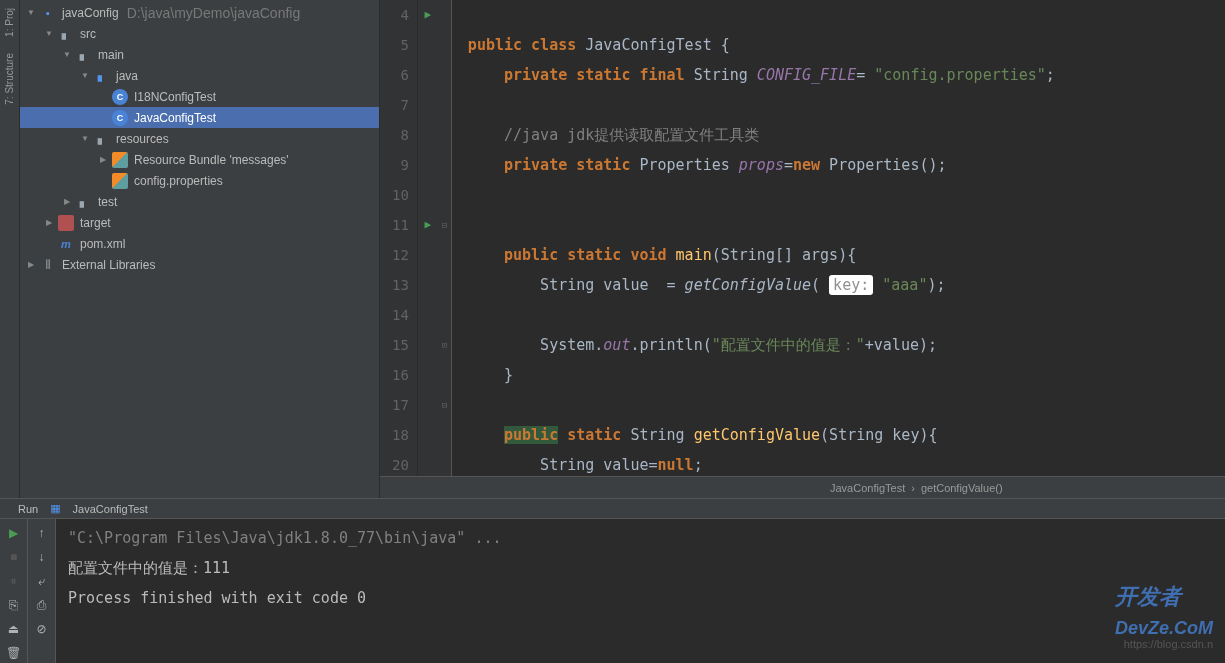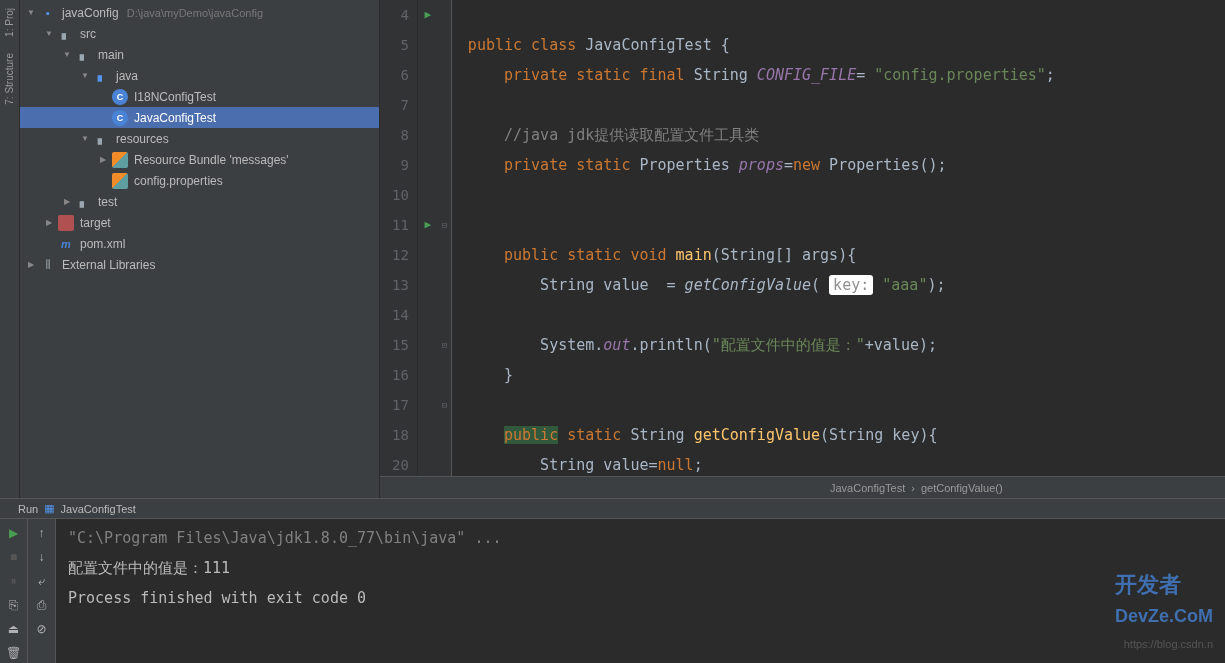--- a/index.html
+++ b/index.html
@@ -71,21 +71,21 @@
   justify-content: center;
   font-size: 11px;
 }
 .icon.folder { color: #9aa7b0; }
 .icon.javafile { background: #4a83d6; color: #fff; border-radius: 50%; font-size: 9px; font-weight: bold; }
 .icon.props { background: linear-gradient(135deg,#f28c28 50%,#5f9ea0 50%); border-radius: 2px; }
 .icon.maven { color: #4a83d6; font-weight: bold; font-style: italic; }
 .icon.lib { color: #9aa7b0; }
 .icon.target { background:#b05050; border-radius:2px; }
 .icon.module { color:#5394ec; }
-.path-hint { color: #787878; margin-left: 8px; font-size:11px; }
+.path-hint { color: #787878; margin-left: 8px; font-size:14px; }
 .editor-area { flex: 1; display: flex; flex-direction: column; background: #2b2b2b; min-width: 0; }
 .code-scroll { flex: 1; overflow: hidden; display: flex; }
 .gutter {
   background: #313335;
   padding: 0 8px 0 12px;
   text-align: right;
   color: #606366;
   font-family: 'Consolas', monospace;
   font-size: 14px;
   line-height: 30px;
@@ -113,21 +113,21 @@
 .code {
   flex: 1;
   font-family: 'Consolas', monospace;
   font-size: 15px;
   line-height: 30px;
   padding-left: 16px;
   white-space: pre;
   color: #a9b7c6;
   overflow: hidden;
 }
-.kw { color: #cc7832; }
+.kw { color: #cc7832; font-weight: bold; }
 .str { color: #6a8759; }
 .field { color: #9876aa; font-style: italic; }
 .comment { color: #808080; }
 .funcdecl { color: #ffc66d; }
 .funccall { color: #a9b7c6; font-style: italic; }
 .paramhint { background: #ffffff; color: #909090; padding: 1px 4px; border-radius: 3px; font-style: normal; }
 .highlighted { background: #33593d; }
 .breadcrumb {
   height: 22px;
   background: #3c3f41;
@@ -142,21 +142,21 @@
 .breadcrumb span { cursor: pointer; }
 .bottom-area { height: 165px; display: flex; flex-direction: column; border-top: 1px solid #555; background: #2b2b2b; }
 .run-header {
   height: 22px;
   background: #3c3f41;
   border-bottom: 1px solid #555;
   display: flex;
   align-items: center;
   padding-left: 18px;
   font-size: 11px;
-  gap: 6px;
+  gap: 12px;
 }
 .run-body { flex: 1; display: flex; }
 .run-toolbar {
   width: 28px;
   background: #3c3f41;
   border-right: 1px solid #555;
   display: flex;
   flex-direction: column;
   align-items: center;
   padding-top: 4px;
@@ -194,21 +194,21 @@
 }
 .console .cmd { color: #808080; }
 .watermark {
   position: absolute;
   right: 12px;
   color: #555;
   font-size: 11px;
   font-family: sans-serif;
 }
 .watermark.url { bottom: 4px; }
-.watermark.logo { bottom: 32px; font-size: 22px; font-weight: bold; color:#3f6fb0; }
+.watermark.logo { bottom: 20px; font-size: 22px; font-weight: bold; font-style: italic; color:#3f6fb0; }
 </style>
 </head>
 <body>
 
 <div class="top-area">
   <div class="left-margin">
     <div class="left-margin-tab">1: Proj</div>
     <div class="left-margin-tab">7: Structure</div>
   </div>
 

